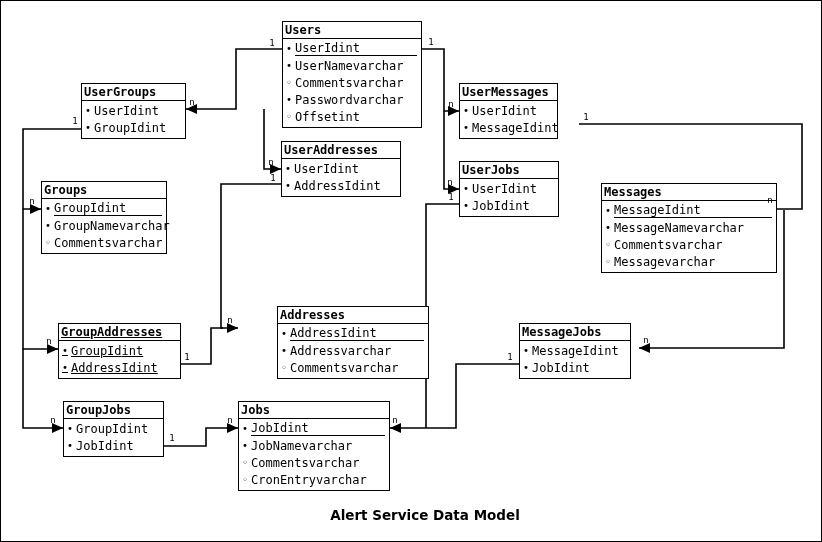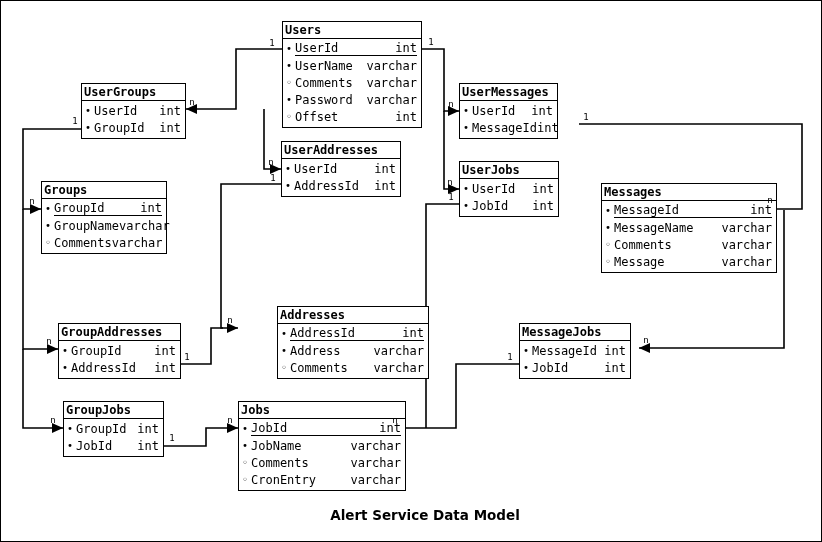--- a/index.html
+++ b/index.html
@@ -14,21 +14,21 @@
     box-sizing:border-box; z-index:2;
   }
   .tbl-title {
     font-weight:bold; font-size:12px; text-align:left;
     height:16px; line-height:16px; border-bottom:1.5px solid #000;
     white-space:nowrap; overflow:hidden; padding:0 2px;
   }
   .tbl-fields { padding:1px 4px 2px 3px; }
   .field-row { display:flex; align-items:center; height:17px; font-size:12px; white-space:nowrap; }
   .field-marker { width:9px; font-size:10px; line-height:17px; flex:none; }
-  .field-inner { flex:1; display:flex; justify-content:space-between; line-height:14px; }
+  .field-inner { flex:1; display:flex; line-height:14px; }
   .field-row.pk .field-inner { border-bottom:1.2px solid #000; }
   .card-label {
     position:absolute; z-index:3; font-size:9px; line-height:9px;
     font-family:"DejaVu Sans Mono", monospace; color:#000;
     transform:translate(-50%,-50%); background:transparent;
   }
   #caption {
     position:absolute; left:0; right:0; top:506px; text-align:center;
     font-family:"DejaVu Sans", sans-serif; font-weight:bold; font-size:13.5px;
     color:#000; z-index:2;padding-left:28px;
@@ -235,21 +235,21 @@
           </div>
           <div class="field-row">
             <span class="field-marker">◦</span>
             <span class="field-inner">
               <span>Message</span>
               <span>varchar</span>
             </span>
           </div>
         </div>
       </div>
-      <div class="db-table" style="left: 57px; top: 322px; width: 123px;">
+      <div class="db-table" style="left: 57px; top: 322px; width: 123px; text-decoration: underline;">
         <div class="tbl-title">GroupAddresses</div>
         <div class="tbl-fields">
           <div class="field-row">
             <span class="field-marker">•</span>
             <span class="field-inner">
               <span>GroupId</span>
               <span>int</span>
             </span>
           </div>
           <div class="field-row">
@@ -318,21 +318,21 @@
           </div>
           <div class="field-row">
             <span class="field-marker">•</span>
             <span class="field-inner">
               <span>JobId</span>
               <span>int</span>
             </span>
           </div>
         </div>
       </div>
-      <div class="db-table" style="left: 237px; top: 400px; width: 168px;">
+      <div class="db-table" style="left: 237px; top: 400px; width: 152px;">
         <div class="tbl-title">Jobs</div>
         <div class="tbl-fields">
           <div class="field-row pk">
             <span class="field-marker">•</span>
             <span class="field-inner">
               <span>JobId</span>
               <span>int</span>
             </span>
           </div>
           <div class="field-row">

